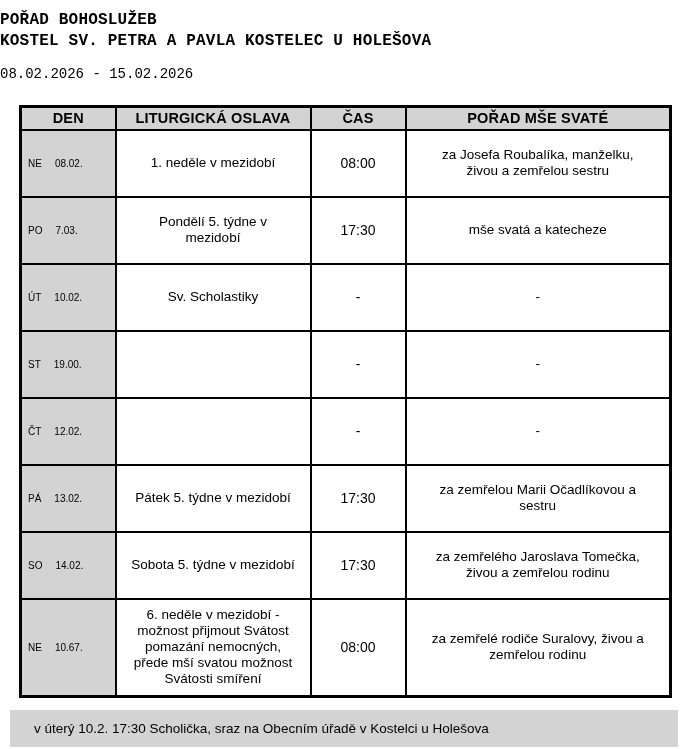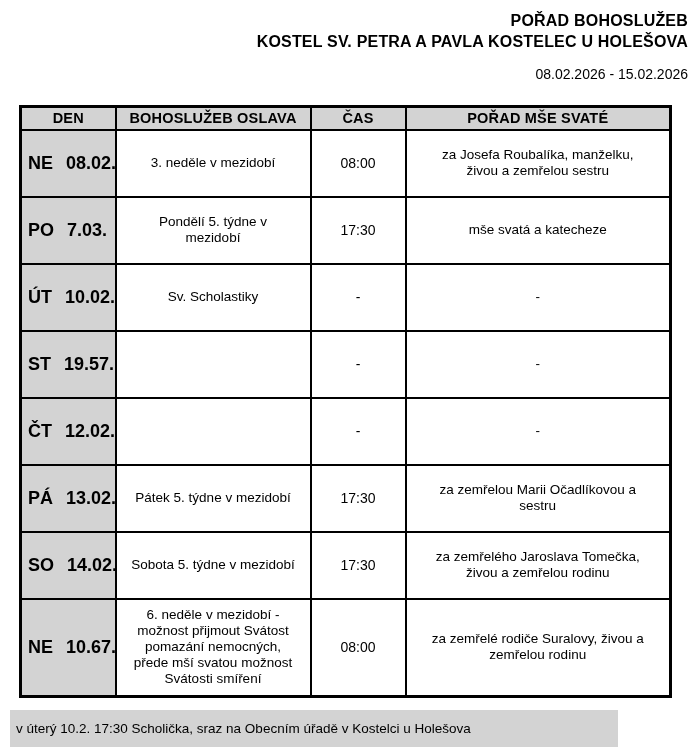--- a/index.html
+++ b/index.html
@@ -9,21 +9,21 @@
   }
   *{box-sizing:border-box;}
   html,body{margin:0;padding:0;}
   body{
     width:688px;height:749px;
     background:var(--page-bg);
     font-family:"Liberation Sans","DejaVu Sans",sans-serif;
     color:#000;
   }
   .page{width:688px;height:749px;overflow:hidden;}
-  .title-block{text-align:right;padding-top:10px;}
+  .title-block{text-align:left;padding-top:10px;font-family:Liberation Mono, monospace;}
   .title-line1,.title-line2{
     font-size:16px;font-weight:bold;line-height:21px;letter-spacing:.2px;
   }
   .title-date{font-size:14px;line-height:20px;margin-top:12px;}
   table.schedule{
     border-collapse:collapse;
     table-layout:fixed;
     width:650px;
     margin:21px 0 0 19px;
     border:3px solid var(--border-c);
@@ -41,36 +41,36 @@
   thead tr{height:23px;}
   thead th{
     background:var(--shade);
     font-size:14.5px;font-weight:bold;
     text-align:center;letter-spacing:.2px;
   }
   tbody tr{height:67px;}
   tbody tr:last-child{height:98px;}
   td.c-day{
     background:var(--shade);
-    font-weight:bold;font-size:18px;
+    font-weight:normal;font-size:10px;
     white-space:nowrap;
     padding-left:6px;
   }
   td.c-day .day-date{margin-left:13px;}
   td.c-cel,td.c-time,td.c-int{
     text-align:center;font-size:13.5px;line-height:16px;
   }
   td.c-cel,td.c-int{white-space:pre-line;}
   td.c-time{font-size:14px;margin-left:29px;}
   .footer-note{
-    width:608px;height:37px;
+    width:668px;height:37px;
     margin:12px 12px 0 10px;
     background:var(--shade);
     display:flex;align-items:center;
-    padding-left:6px;
+    padding-left:24px;
     font-size:13.5px;
   }
 </style>
 </head>
 <body>
 
 <div class="page">
 
   <div class="title-block">
     <div class="title-line1">POŘAD BOHOSLUŽEB</div>
@@ -81,48 +81,48 @@
   <table class="schedule">
     <colgroup>
       <col class="c1">
         <col class="c2">
         <col class="c3">
         <col class="c4">
     </colgroup>
     <thead>
       <tr>
         <th>DEN</th>
-        <th>BOHOSLUŽEB OSLAVA</th>
+        <th>LITURGICKÁ OSLAVA</th>
         <th>ČAS</th>
         <th>POŘAD MŠE SVATÉ</th>
       </tr>
     </thead>
     <tbody>
         <tr>
           <td class="c-day"><span class="day-abbr">NE</span><span class="day-date">08.02.</span></td>
-          <td class="c-cel">3. neděle v mezidobí</td>
+          <td class="c-cel">1. neděle v mezidobí</td>
           <td class="c-time">08:00</td>
           <td class="c-int">za Josefa Roubalíka, manželku,
 živou a zemřelou sestru</td>
         </tr>
         <tr>
           <td class="c-day"><span class="day-abbr">PO</span><span class="day-date">7.03.</span></td>
           <td class="c-cel">Pondělí 5. týdne v
 mezidobí</td>
           <td class="c-time">17:30</td>
           <td class="c-int">mše svatá a katecheze</td>
         </tr>
         <tr>
           <td class="c-day"><span class="day-abbr">ÚT</span><span class="day-date">10.02.</span></td>
           <td class="c-cel">Sv. Scholastiky</td>
           <td class="c-time">-</td>
           <td class="c-int">-</td>
         </tr>
         <tr>
-          <td class="c-day"><span class="day-abbr">ST</span><span class="day-date">19.57.</span></td>
+          <td class="c-day"><span class="day-abbr">ST</span><span class="day-date">19.00.</span></td>
           <td class="c-cel"></td>
           <td class="c-time">-</td>
           <td class="c-int">-</td>
         </tr>
         <tr>
           <td class="c-day"><span class="day-abbr">ČT</span><span class="day-date">12.02.</span></td>
           <td class="c-cel"></td>
           <td class="c-time">-</td>
           <td class="c-int">-</td>
         </tr>

